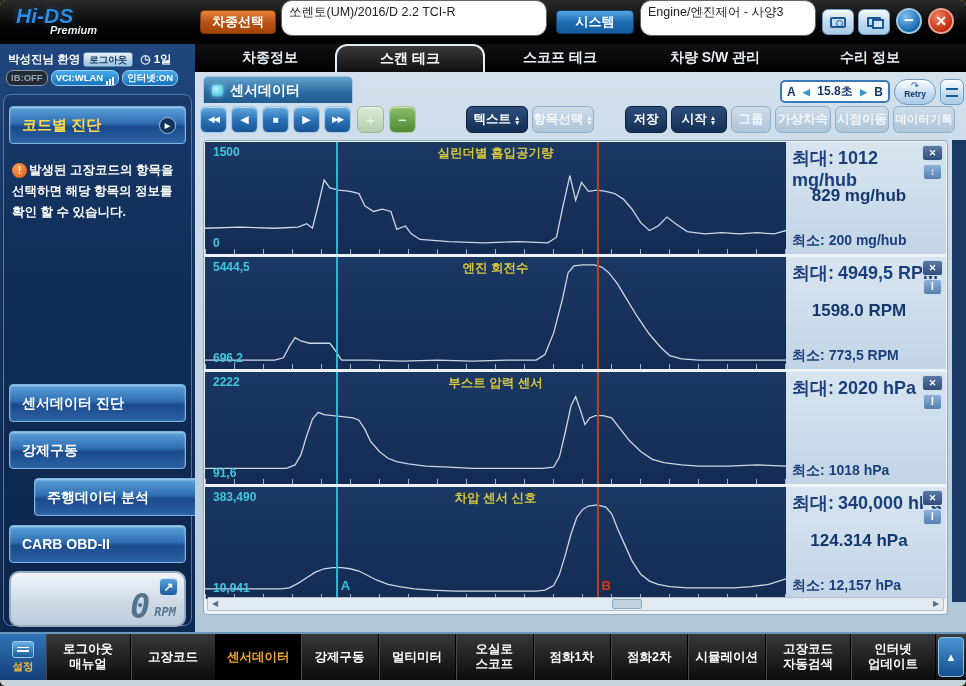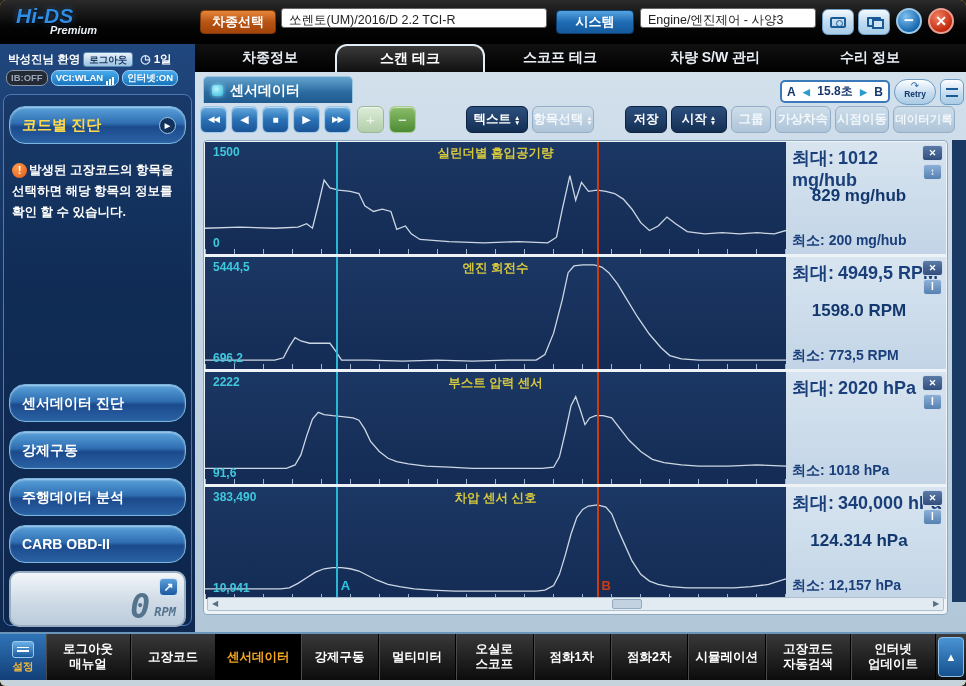--- a/index.html
+++ b/index.html
@@ -12,22 +12,22 @@
   .tabrow{position:absolute;left:195px;top:44px;right:0;height:28px;
     background:linear-gradient(#111,#000);}
   .logo{position:absolute;left:16px;top:4px;width:170px;height:38px;}
   .logo .l1{font-style:italic;font-weight:bold;font-size:21px;color:#2f8de4;
     text-shadow:0 1px 2px #000,0 0 6px rgba(60,140,230,.5);letter-spacing:0;}
   .logo .l2{display:block;margin:-4px 0 0 34px;font-style:italic;font-weight:bold;
     font-size:11px;color:#e8eef4;}
   .btn-orange{position:absolute;left:200px;top:10px;width:76px;height:24px;
     background:linear-gradient(#e8853a,#b85414 50%,#a34408);border:1px solid #7c3a08;
     border-radius:4px;color:#fff;font-weight:bold;font-size:13px;text-align:center;line-height:22px;}
-  .hfield{position:absolute;top:8px;height:20px;background:#fff;border:1px solid #666;
-    border-radius:3px;font-size:12.5px;color:#222;line-height:22px;padding-left:7px;overflow:hidden;white-space:nowrap;}
+  .hfield{position:absolute;top:0;height:36px;background:#fff;border:1px solid #666;
+    border-radius:11px;font-size:12.5px;color:#222;line-height:22px;padding-left:7px;overflow:hidden;white-space:nowrap;}
   .fveh{left:281px;width:266px;}
   .fsys{left:640px;width:176px;}
   .btn-system{position:absolute;left:556px;top:10px;width:78px;height:24px;
     background:linear-gradient(#55a4e0,#1f6cb4 50%,#155a9c);border:1px solid #0d3c70;
     border-radius:4px;color:#fff;font-weight:bold;font-size:13px;text-align:center;line-height:22px;}
   .icobtn{position:absolute;top:9px;width:32px;height:26px;border-radius:6px;
     background:linear-gradient(#f4fafe,#c2dcf0 50%,#a8cbe6);border:1px solid #6d9cc4;
     display:flex;align-items:center;justify-content:center;}
   .cam{width:16px;height:11px;border:2px solid #1a5a96;border-radius:2px;position:relative;}
   .cam:after{content:"";position:absolute;left:4px;top:1px;width:5px;height:5px;
@@ -56,21 +56,21 @@
     border:1px solid #5a88b4;border-radius:3px;color:#1a3a66;font-size:9.5px;font-weight:bold;line-height:13px;}
   .clockic{color:#cfe0f0;font-size:12px;margin-left:4px;}
   .badges{position:absolute;left:6px;top:26px;display:flex;gap:3px;}
   .badge{height:16px;border-radius:7px;font-size:9.5px;font-weight:bold;line-height:14px;padding:0 4px;}
   .b-ib{background:#232a34;border:1px solid #8a96a8;color:#9aa6b8;}
   .b-on{background:linear-gradient(#48aaec,#1874bc);border:1px solid #9cd0f4;color:#fff;}
   .sigbars{display:inline-block;margin-left:2px;}
   .sigbars i{display:inline-block;width:2px;background:#fff;margin-left:1px;vertical-align:bottom;}
   .sidepanel{position:absolute;left:3px;top:50px;width:189px;height:532px;
     border:1px solid #4a7ab8;border-radius:8px;background:rgba(10,30,65,.25);}
-  .btn-side{position:absolute;left:9px;width:177px;height:38px;border-radius:16px;
+  .btn-side{position:absolute;left:9px;width:177px;height:38px;border-radius:4px;
     background:linear-gradient(#5aa2da 0%,#2f6eb2 45%,#1b4a8c 55%,#2a62a4 100%);
     border:1px solid #7ab4e0;color:#fff;font-weight:bold;font-size:14px;text-align:left;
     padding-left:12px;line-height:36px;box-shadow:inset 0 1px 2px rgba(255,255,255,.5);}
   .btn-code{top:62px;color:#ffd94a;font-size:15px;}
   .codearrow{position:absolute;right:9px;top:10px;width:17px;height:17px;border-radius:50%;
     background:#12325e;border:1px solid #9cc6e8;color:#fff;font-size:7px;text-align:center;line-height:16px;}
   .notice{position:absolute;left:12px;top:116px;width:168px;color:#fff;font-size:12.5px;
     font-weight:bold;line-height:21px;}
   .warnic{display:inline-block;width:15px;height:15px;border-radius:50%;
     background:radial-gradient(circle at 35% 30%,#ff9a50,#e05a10);color:#fff;font-size:11px;
@@ -228,21 +228,21 @@
     <div class="sidepanel"></div>
     <div class="btn-side btn-code" style="top:62px;">
       <span>코드별 진단</span>
       <span class="codearrow">▶</span>
     </div>
     <div class="notice">
       <span class="warnic">!</span><span>발생된 고장코드의 항목을 선택하면 해당 항목의 정보를 확인 할 수 있습니다.</span>
     </div>
     <div class="btn-side" style="top:340px;">센서데이터 진단</div>
     <div class="btn-side" style="top:387px;">강제구동</div>
-    <div class="btn-side" style="top:434px;">주행데이터 분석</div>
+    <div class="btn-side" style="top:434px;margin-left:25px;">주행데이터 분석</div>
     <div class="btn-side" style="top:481px;">CARB OBD-II</div>
     <div class="rpmpanel">
       <span class="rpmexp">↗</span>
       <span class="rpmval">0</span>
       <span class="rpmunit">RPM</span>
     </div>
   </div>
 
   <div class="main"></div>
   <div class="rstrip"></div>

